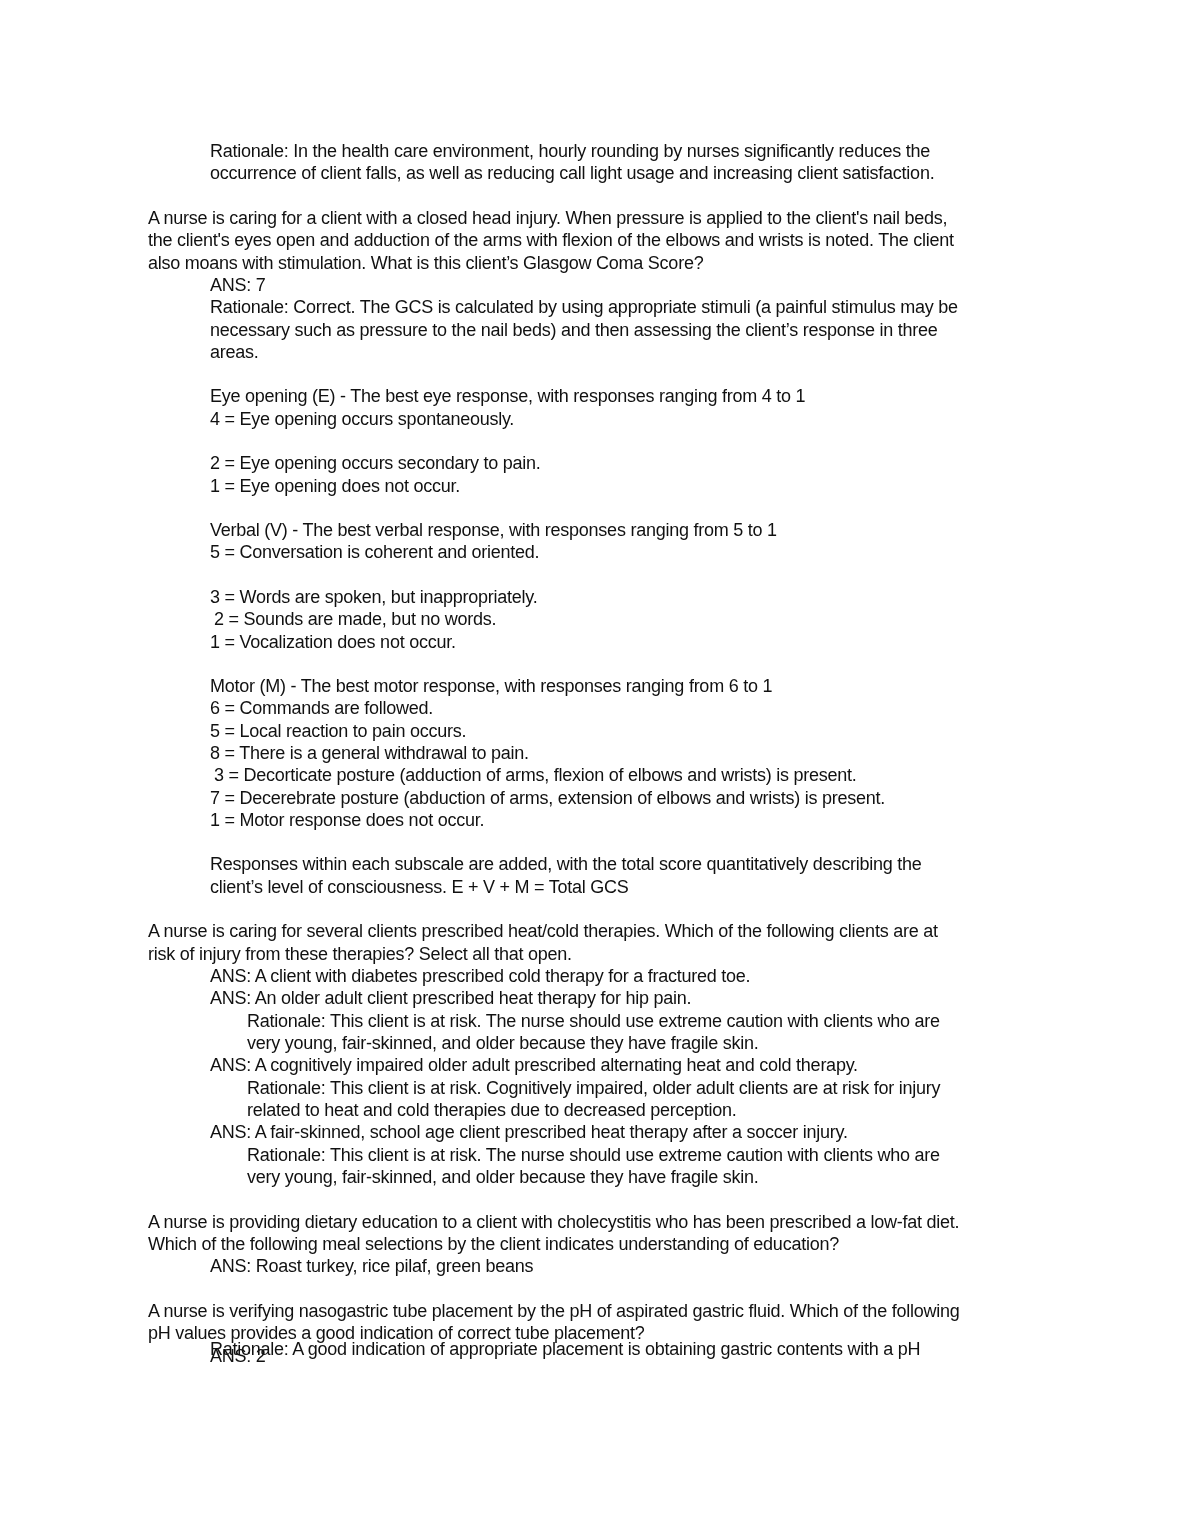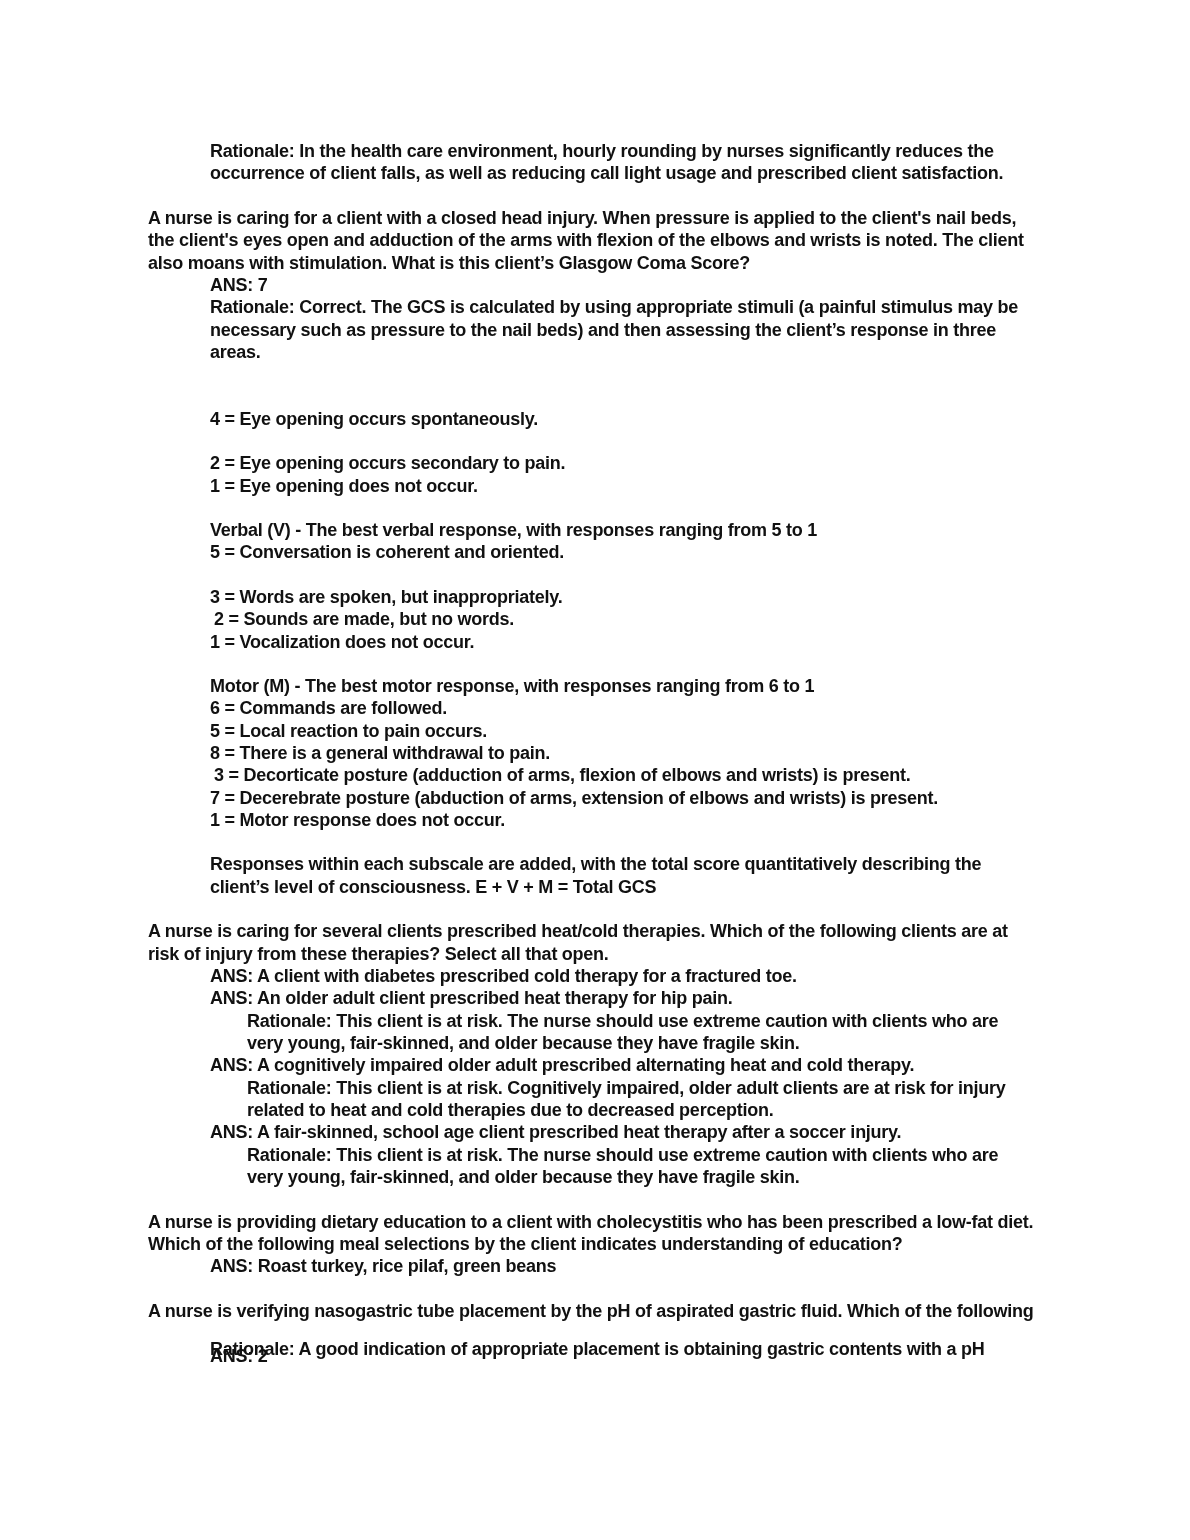--- a/index.html
+++ b/index.html
@@ -2,51 +2,52 @@
 <html><head>
 <meta charset="utf-8">
 <style>
   html, body { margin: 0; padding: 0; background: #ffffff; }
   body {
     width: 1190px; height: 1540px; position: relative; overflow: hidden;
     font-family: "Liberation Sans", sans-serif;
     color: #111111;
   }
   .page {
-    position: absolute; left: 0; top: 0; width: 1190px; height: 1464px; font-weight: bold;
+    position: absolute; left: 0; top: 0; width: 1190px; height: 1464px;
   }
   .line {
     position: absolute;
     font-size: 18px;
     line-height: 22.4px;
     white-space: nowrap;
     letter-spacing: -0.25px;
     transform-origin: left top;
   }
   .l0 { left: 148px; }
   .l1 { left: 210px; }
   .l2 { left: 247px; }
   .l1s { left: 214px; }
 </style>
 </head>
 <body>
 
 <div class="page">
 
   <div class="line l1" style="top:140px">Rationale: In the health care environment, hourly rounding by nurses significantly reduces the</div>
-  <div class="line l1" style="top:162px">occurrence of client falls, as well as reducing call light usage and prescribed client satisfaction.</div>
+  <div class="line l1" style="top:162px">occurrence of client falls, as well as reducing call light usage and increasing client satisfaction.</div>
 
   <div class="line l0" style="top:207px">A nurse is caring for a client with a closed head injury. When pressure is applied to the client's nail beds,</div>
   <div class="line l0" style="top:229px">the client's eyes open and adduction of the arms with flexion of the elbows and wrists is noted. The client</div>
   <div class="line l0" style="top:252px">also moans with stimulation. What is this client’s Glasgow Coma Score?</div>
   <div class="line l1" style="top:274px">ANS: 7</div>
   <div class="line l1" style="top:319px">necessary such as pressure to the nail beds) and then assessing the client’s response in three</div>
   <div class="line l1" style="top:296px">Rationale: Correct. The GCS is calculated by using appropriate stimuli (a painful stimulus may be</div>
   <div class="line l1" style="top:341px">areas.</div>
 
+  <div class="line l1" style="top:385px">Eye opening (E) - The best eye response, with responses ranging from 4 to 1</div>
   <div class="line l1" style="top:408px">4 = Eye opening occurs spontaneously.</div>
   <div class="line l1" style="top:452px">2 = Eye opening occurs secondary to pain.</div>
   <div class="line l1" style="top:475px">1 = Eye opening does not occur.</div>
 
   <div class="line l1" style="top:519px">Verbal (V) - The best verbal response, with responses ranging from 5 to 1</div>
   <div class="line l1" style="top:541px">5 = Conversation is coherent and oriented.</div>
   <div class="line l1" style="top:586px">3 = Words are spoken, but inappropriately.</div>
   <div class="line l1s" style="top:608px">2 = Sounds are made, but no words.</div>
   <div class="line l1" style="top:631px">1 = Vocalization does not occur.</div>
 
@@ -72,16 +73,17 @@
   <div class="line l2" style="top:1099px">related to heat and cold therapies due to decreased perception.</div>
   <div class="line l1" style="top:1121px">ANS: A fair-skinned, school age client prescribed heat therapy after a soccer injury.</div>
   <div class="line l2" style="top:1144px">Rationale: This client is at risk. The nurse should use extreme caution with clients who are</div>
   <div class="line l2" style="top:1166px">very young, fair-skinned, and older because they have fragile skin.</div>
 
   <div class="line l0" style="top:1211px">A nurse is providing dietary education to a client with cholecystitis who has been prescribed a low-fat diet.</div>
   <div class="line l0" style="top:1233px">Which of the following meal selections by the client indicates understanding of education?</div>
   <div class="line l1" style="top:1255px">ANS: Roast turkey, rice pilaf, green beans</div>
 
   <div class="line l0" style="top:1300px">A nurse is verifying nasogastric tube placement by the pH of aspirated gastric fluid. Which of the following</div>
+  <div class="line l0" style="top:1322px">pH values provides a good indication of correct tube placement?</div>
   <div class="line l1" style="top:1345px">ANS: 2</div>
   <div class="line l1" style="top:1338px">Rationale: A good indication of appropriate placement is obtaining gastric contents with a pH</div>
 
 </div>
 
 </body></html>

